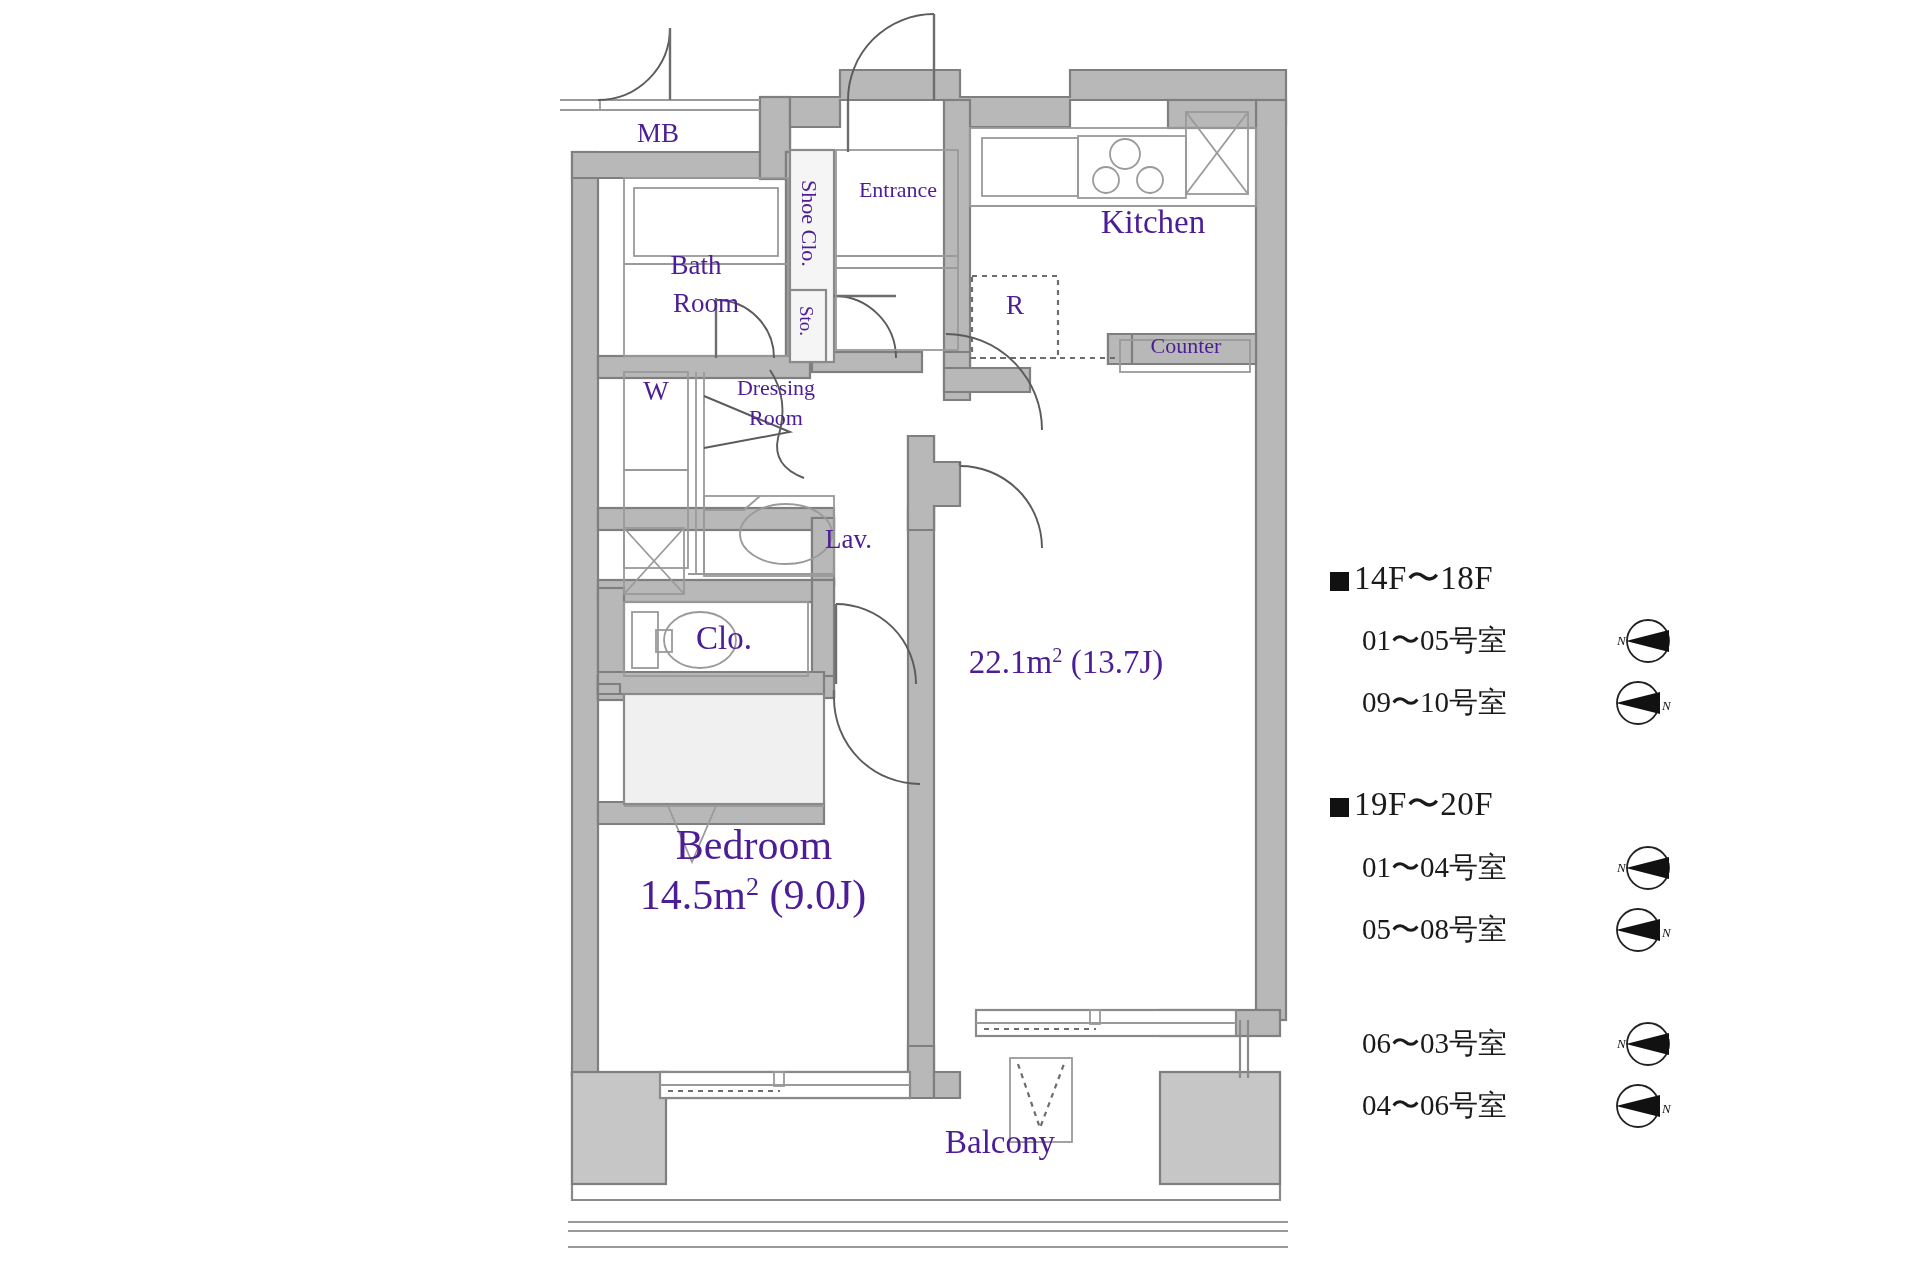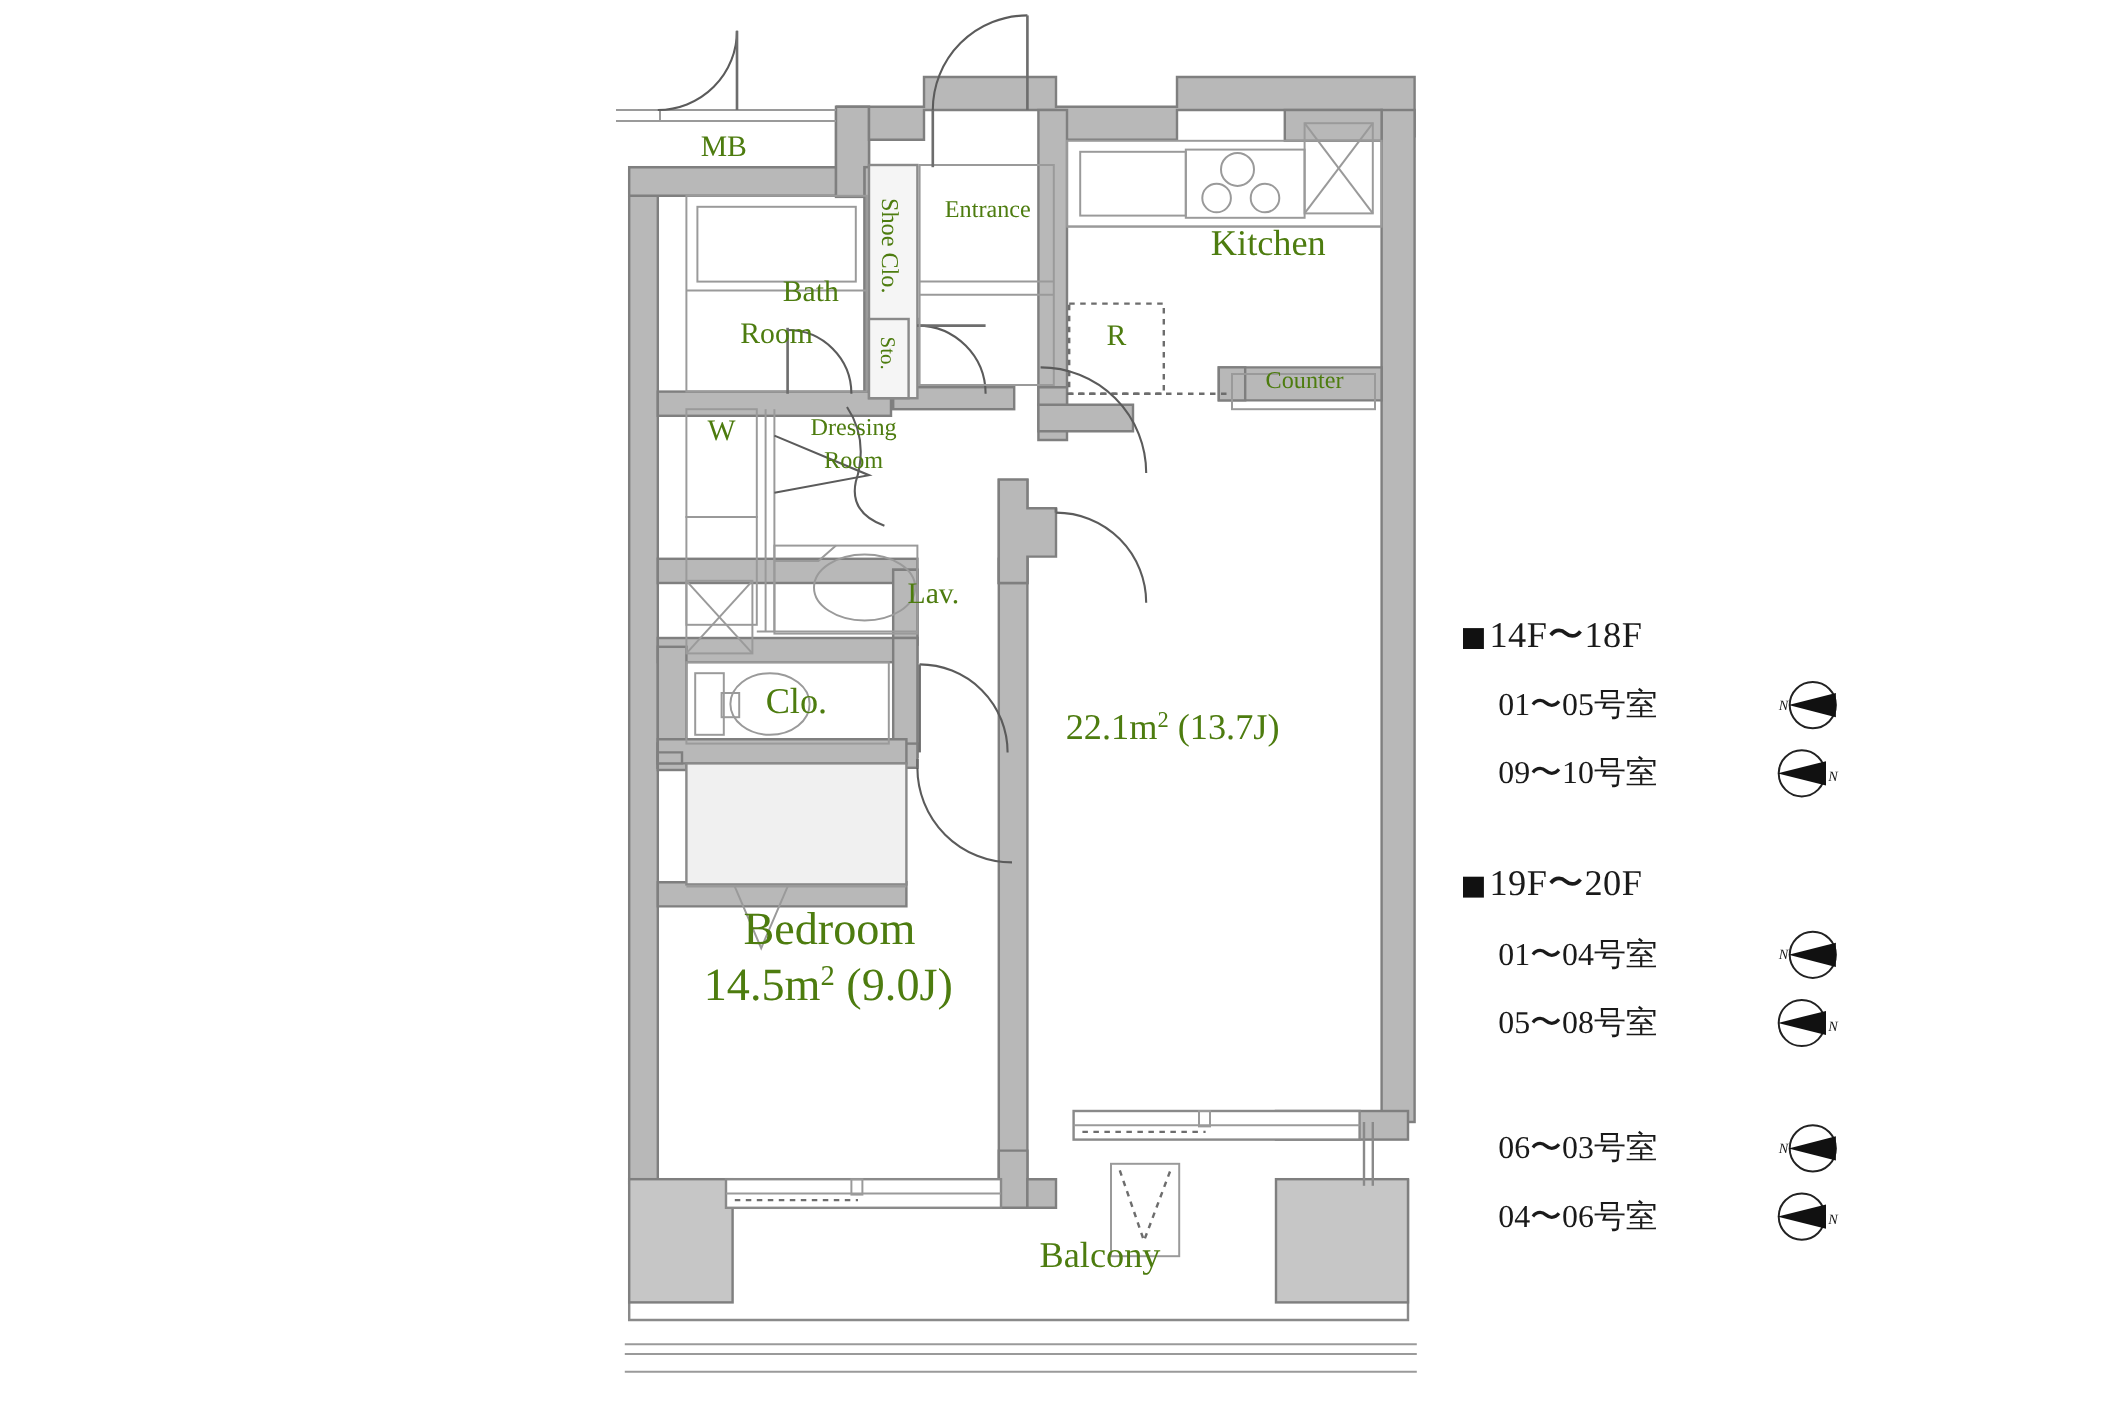--- a/index.html
+++ b/index.html
@@ -59,21 +59,21 @@
     font-size: 29px;
     white-space: nowrap;
     width: 210px;
   }
   .compass { width: 66px; height: 58px; flex: 0 0 auto; margin-left: 38px; }
   
   .lbl {
     position: absolute;
     white-space: nowrap;
     line-height: 1.12;
-    color: #4d7c0f;
+    color: #4c1d95;
     text-align: center;
   }
   .lbl.big   { font-size: 33px; }
   .lbl.mid   { font-size: 27px; }
   .lbl.small { font-size: 22px; }
   .lbl.tiny  { font-size: 19px; }
   .vert {
     writing-mode: vertical-rl;
     text-orientation: mixed;
   }
@@ -302,21 +302,21 @@
 
     <g>
       <rect class="tl2" x="1010" y="1058" width="62" height="84"></rect>
       <path class="dot" d="M 1018,1064 L 1040,1128 L 1064,1064" stroke-dasharray="6 6"></path>
     </g>
 
   </svg>
 
   <div class="lbl mid" style="left:598px; top:118px; width:120px;">MB</div>
 
-  <div class="lbl mid" style="left:624px; top:250px; width:144px;margin-left:41px;">Bath</div>
+  <div class="lbl mid" style="left:624px; top:250px; width:144px;">Bath</div>
   <div class="lbl mid" style="left:624px; top:288px; width:164px;">Room</div>
 
   <div class="lbl small vert" style="left:796px; top:148px; height:150px;">Shoe Clo.</div>
 
   <div class="lbl tiny vert" style="left:796px; top:292px; height:58px;">Sto.</div>
 
   <div class="lbl small" style="left:836px; top:178px; width:124px;">Entrance</div>
 
   <div class="lbl mid" style="left:624px; top:376px; width:64px;">W</div>
 

